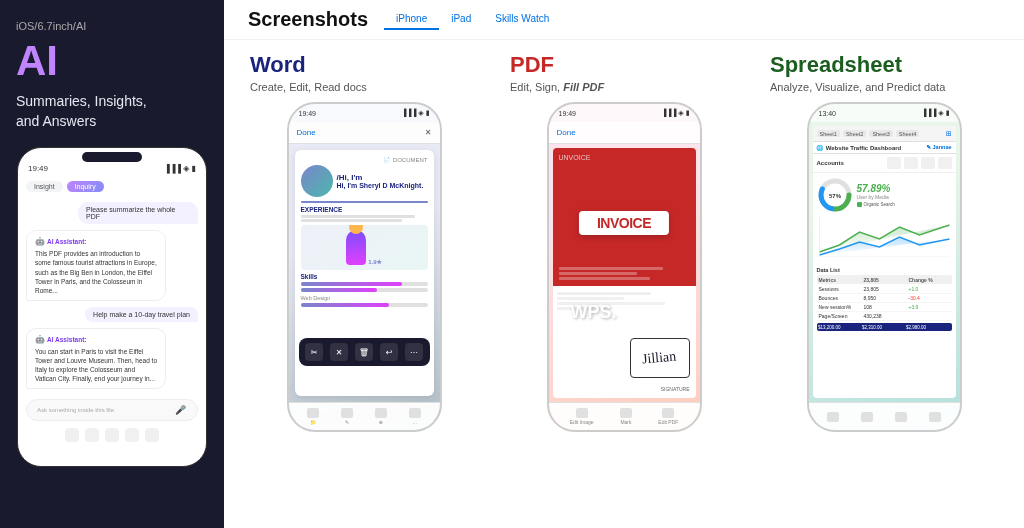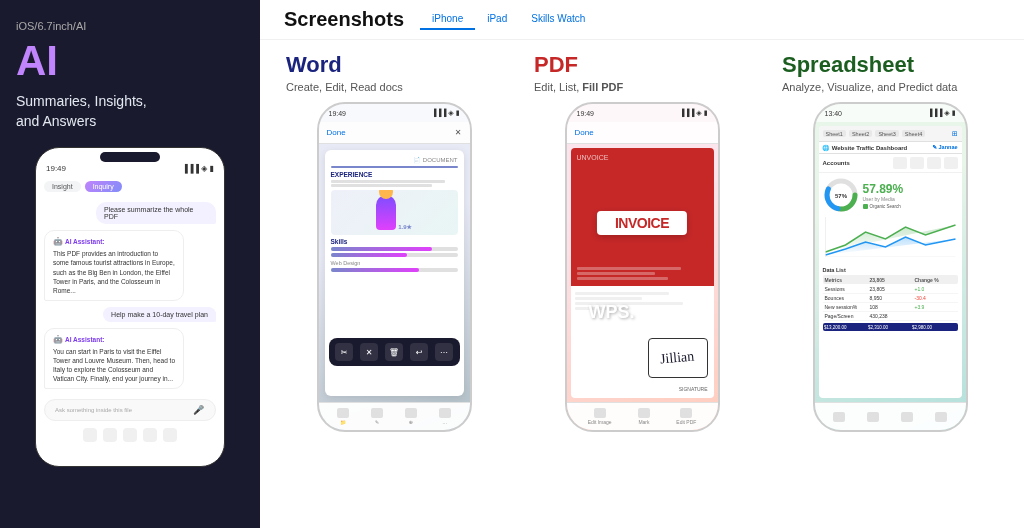--- a/index.html
+++ b/index.html
@@ -8,21 +8,21 @@
       background: #fff;
       width: 1024px;
       height: 528px;
       overflow: hidden;
       display: flex;
       flex-direction: row;
     }
 
     
     .sidebar {
-      width: 260px;
+      width: 224px;
       background: #1a1a2e;
       color: white;
       flex-shrink: 0;
       padding: 20px 16px;
       display: flex;
       flex-direction: column;
       position: relative;
       overflow: hidden;
     }
 
@@ -488,23 +488,24 @@
       margin-bottom: 4px;
     }
 
     .donut-chart {
       width: 36px;
       height: 36px;
       flex-shrink: 0;
     }
 
     .chart-stat {
-      font-size: 12px;
+      font-size: 10px;
       font-weight: 700;
       color: #4caf50;
+      font-style: italic;
     }
 
     .chart-stat-sub {
       font-size: 5px;
       color: #888;
     }
 
     .line-chart {
       width: 100%;
       height: 40px;
@@ -617,21 +618,21 @@
       height: 100%;
       border-radius: 2px;
       background: linear-gradient(90deg, #7986cb, #e040fb);
     }
 
     
     .word-color { color: #1a237e; }
     .pdf-color { color: #c62828; }
     .spreadsheet-color { color: #1b5e20; }
 
-    .bold { font-weight: 700; }
+    .bold { font-weight: 700; font-style: italic; }
     .phone-dynamic-island {
       width: 60px;
       height: 10px;
       background: #1a1a2e;
       border-radius: 10px;
       margin: 0 auto;
       margin-top: 4px;
     }
 
   </style>
@@ -711,20 +712,27 @@
             <span>▐▐▐ ◈ ▮</span>
           </div>
           <div class="phone-toolbar">
             <span style="color:#0071e3;font-weight:500;">Done</span>
             <span style="flex:1;"></span>
             <span style="color:#555;">✕</span>
           </div>
           <div class="phone-content">
             <div class="word-doc-preview">
               <div style="font-size:6px;color:#888;text-align:right;margin-bottom:2px;">📄 DOCUMENT</div>
+              <div class="resume-header">
+                <div class="avatar-circle"></div>
+                <div>
+                  <div class="resume-name">/Hi, I'm</div>
+                  <div class="resume-name" style="font-size:7px;">Hi, I'm Sheryl D McKnight.</div>
+                </div>
+              </div>
               <div class="resume-line"></div>
               <div class="resume-section-title">EXPERIENCE</div>
               <div class="resume-text-line" style="width:90%;"></div>
               <div class="resume-text-line" style="width:80%;"></div>
               <div class="figure-box">
                 <div style="position:relative;display:flex;align-items:flex-end;gap:2px;">
                   <div class="figure-person">
                     <div class="figure-head"></div>
                   </div>
                   <div style="font-size:6px;color:#7986cb;font-weight:700;">1.9★</div>
@@ -769,21 +777,21 @@
                 <div class="nav-label-text">…</div>
               </div>
           </div>
         </div>
       </div>
     </div>
 
     <div class="screenshot-card">
       <div class="card-title pdf-color">PDF</div>
       <div class="card-subtitle">
-        <span>Edit, List,</span><span class="bold"> Fill PDF</span>
+        <span>Edit, Sign,</span><span class="bold"> Fill PDF</span>
       </div>
       <div class="phone-frame pdf-bg">
         <div class="phone-inner">
           <div style="background:rgba(255,255,255,0.7);height:18px;display:flex;align-items:center;justify-content:space-between;padding:0 10px;font-size:7px;color:#333;">
             <span>19:49</span>
             <span>▐▐▐ ◈ ▮</span>
           </div>
           <div class="phone-toolbar">
             <span style="color:#0071e3;font-weight:500;">Done</span>
             <span style="flex:1;"></span>

